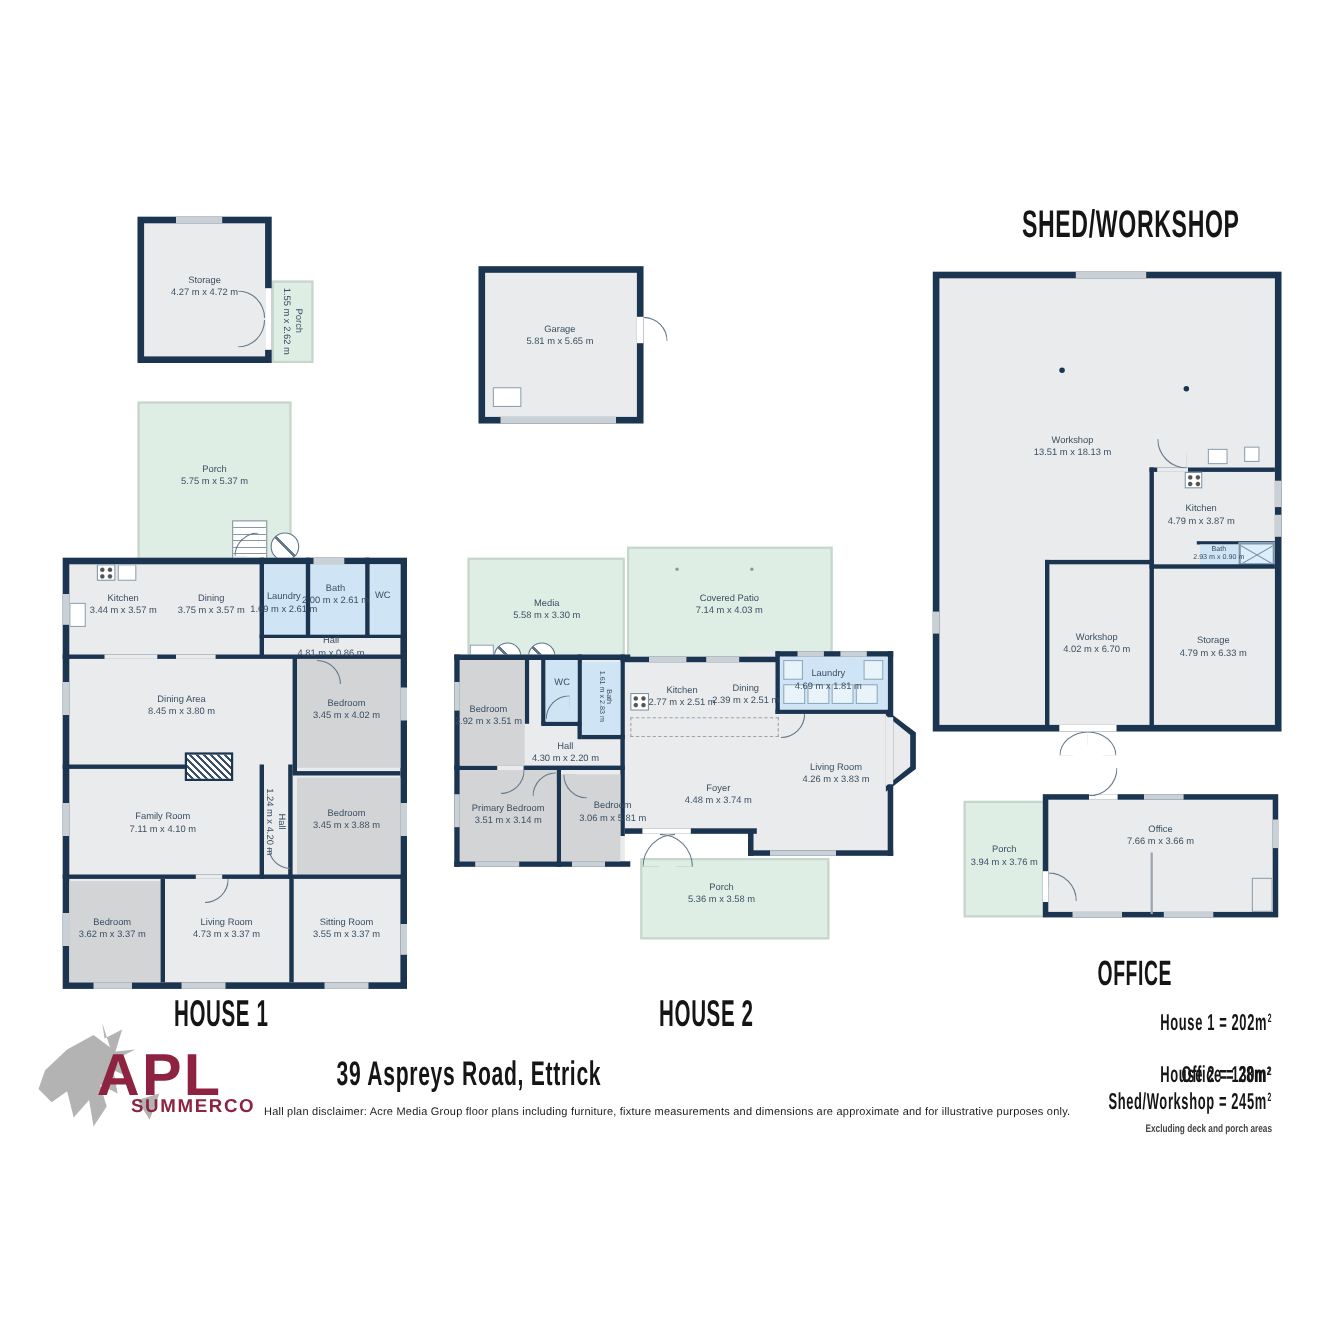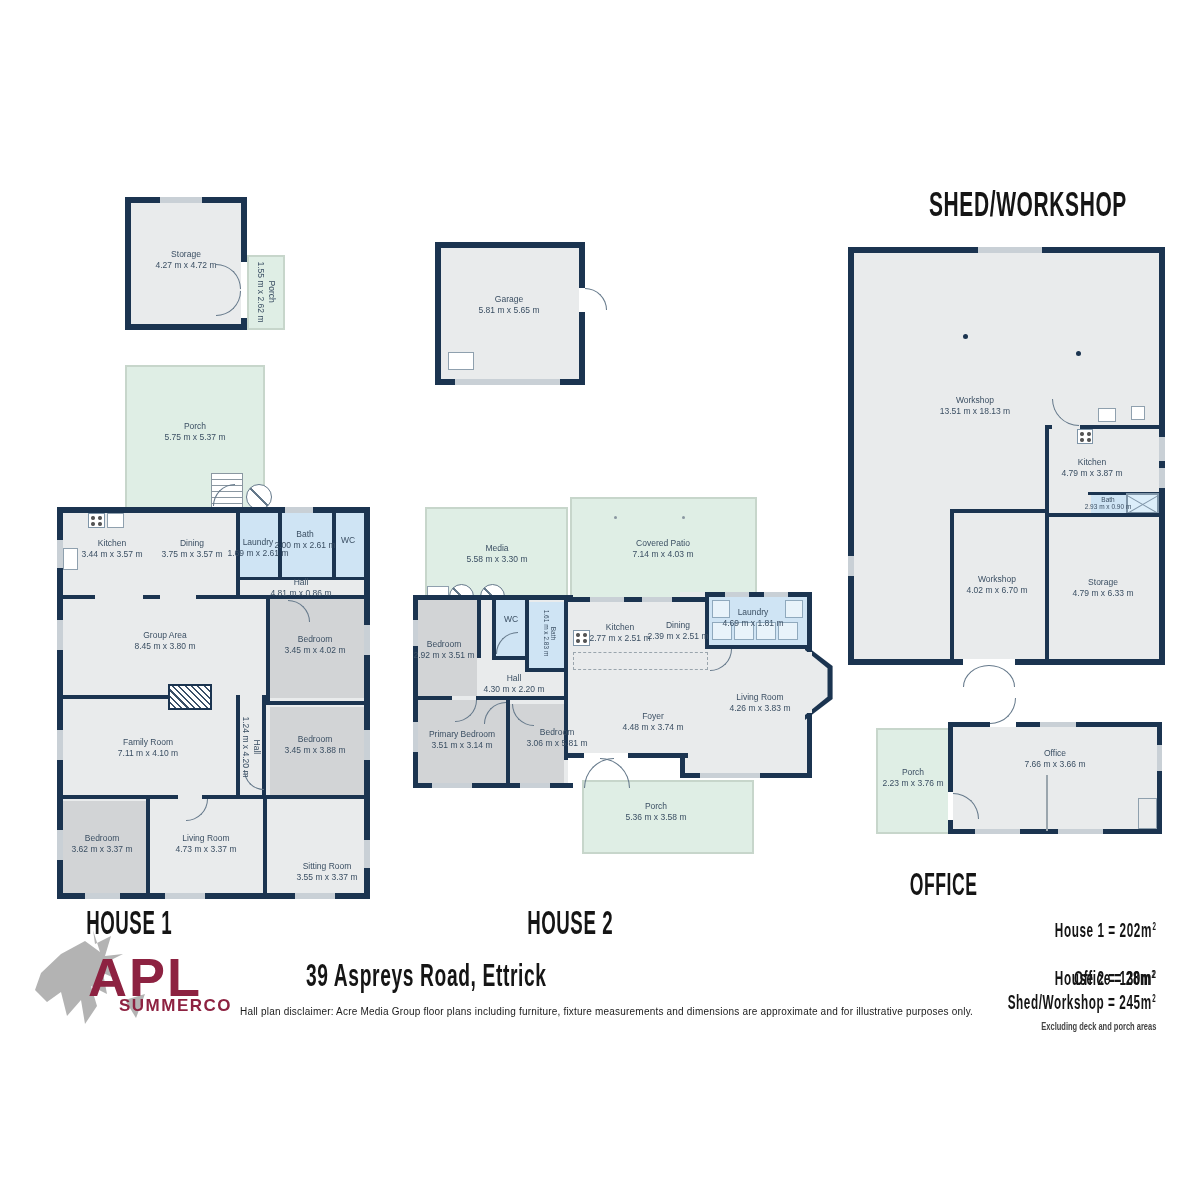--- a/index.html
+++ b/index.html
@@ -11,21 +11,21 @@
   .wall{position:absolute;background:#1b3450;}
   .gap{position:absolute;background:#e9ebec;}
   .fill{position:absolute;}
   .gray{background:#d2d4d6;}
   .blue{background:#cfe4f4;}
   .win{position:absolute;background:#c9d0d6;}
   .rl{position:absolute;transform:translate(-50%,-50%);text-align:center;color:#3b4f63;
       font-size:8.5px;line-height:1.3;white-space:nowrap;}
   .rl.tiny{font-size:6.5px;line-height:1.1;}
   .rl.vert{writing-mode:vertical-rl;}
-  .title{position:absolute;text-align:left;white-space:nowrap;color:#151515;}
+  .title{position:absolute;text-align:center;white-space:nowrap;color:#151515;}
   .cond{display:inline-block;font-weight:700;transform:scaleX(0.58);transform-origin:center;
         letter-spacing:1px;}
   .arc{position:absolute;border:1.2px solid #64788a;background:transparent;box-sizing:border-box;}
   .a-tl{border-radius:100% 0 0 0;border-right:none;border-bottom:none;}
   .a-tr{border-radius:0 100% 0 0;border-left:none;border-bottom:none;}
   .a-bl{border-radius:0 0 0 100%;border-right:none;border-top:none;}
   .a-br{border-radius:0 0 100% 0;border-left:none;border-top:none;}
   .stairs{position:absolute;border:1px solid #8a97a1;
           background:repeating-linear-gradient(180deg,#fff,#fff 5px,#8a97a1 5px,#8a97a1 6px);}
   .hatch{position:absolute;border:2px solid #1b3450;box-sizing:border-box;
@@ -208,21 +208,21 @@
     <div>2.00 m x 2.61 m</div>
   </div>
   <div class="rl" style="left:348px;top:541px;">
     <div>WC</div>
   </div>
   <div class="rl" style="left:301px;top:588px;">
     <div>Hall</div>
     <div>4.81 m x 0.86 m</div>
   </div>
   <div class="rl" style="left:165px;top:641px;">
-    <div>Group Area</div>
+    <div>Dining Area</div>
     <div>8.45 m x 3.80 m</div>
   </div>
   <div class="rl" style="left:315px;top:645px;">
     <div>Bedroom</div>
     <div>3.45 m x 4.02 m</div>
   </div>
   <div class="rl" style="left:148px;top:748px;">
     <div>Family Room</div>
     <div>7.11 m x 4.10 m</div>
   </div>
@@ -235,21 +235,21 @@
     <div>3.45 m x 3.88 m</div>
   </div>
   <div class="rl" style="left:102px;top:844px;">
     <div>Bedroom</div>
     <div>3.62 m x 3.37 m</div>
   </div>
   <div class="rl" style="left:206px;top:844px;">
     <div>Living Room</div>
     <div>4.73 m x 3.37 m</div>
   </div>
-  <div class="rl" style="left:327px;top:844px;margin-top:28px;">
+  <div class="rl" style="left:315px;top:844px;">
     <div>Sitting Room</div>
     <div>3.55 m x 3.37 m</div>
   </div>
 
   <div class="green" style="left:425px;top:507px;width:143px;height:93px;"></div>
   <div class="green" style="left:570px;top:497px;width:187px;height:103px;"></div>
   <div class="green" style="left:582px;top:780px;width:172px;height:74px;"></div>
   <div class="pdot" style="left:614px;top:516px;"></div>
   <div class="pdot" style="left:682px;top:516px;"></div>
   <div class="box" style="left:427px;top:586px;width:22px;height:16px;"></div>
@@ -385,21 +385,21 @@
   <div class="gap" style="left:990px;top:722px;width:26px;height:5px;background:#fff;"></div>
   <div class="arc a-br" style="left:990px;top:698px;width:26px;height:26px;"></div>
   <div class="gap" style="left:948px;top:792px;width:5px;height:28px;background:#fff;"></div>
   <div class="arc a-tr" style="left:953px;top:793px;width:26px;height:26px;"></div>
   <div class="win" style="left:975px;top:829px;width:45px;height:5px;"></div>
   <div class="win" style="left:1058px;top:829px;width:45px;height:5px;"></div>
   <div class="win" style="left:1040px;top:722px;width:36px;height:5px;"></div>
   <div class="win" style="left:1157px;top:745px;width:5px;height:26px;"></div>
   <div class="rl" style="left:913px;top:778px;">
     <div>Porch</div>
-    <div>2.23 m x 3.76 m</div>
+    <div>3.94 m x 3.76 m</div>
   </div>
   <div class="rl" style="left:1055px;top:759px;">
     <div>Office</div>
     <div>7.66 m x 3.66 m</div>
   </div>
 
   <div class="title" style="left:51px;top:903px;width:300px;font-size:34px;">
     <span class="cond" style="transform:scaleX(.55);">HOUSE 1</span>
   </div>
   <div class="title" style="left:492px;top:903px;width:300px;font-size:34px;text-decoration:underline;">

